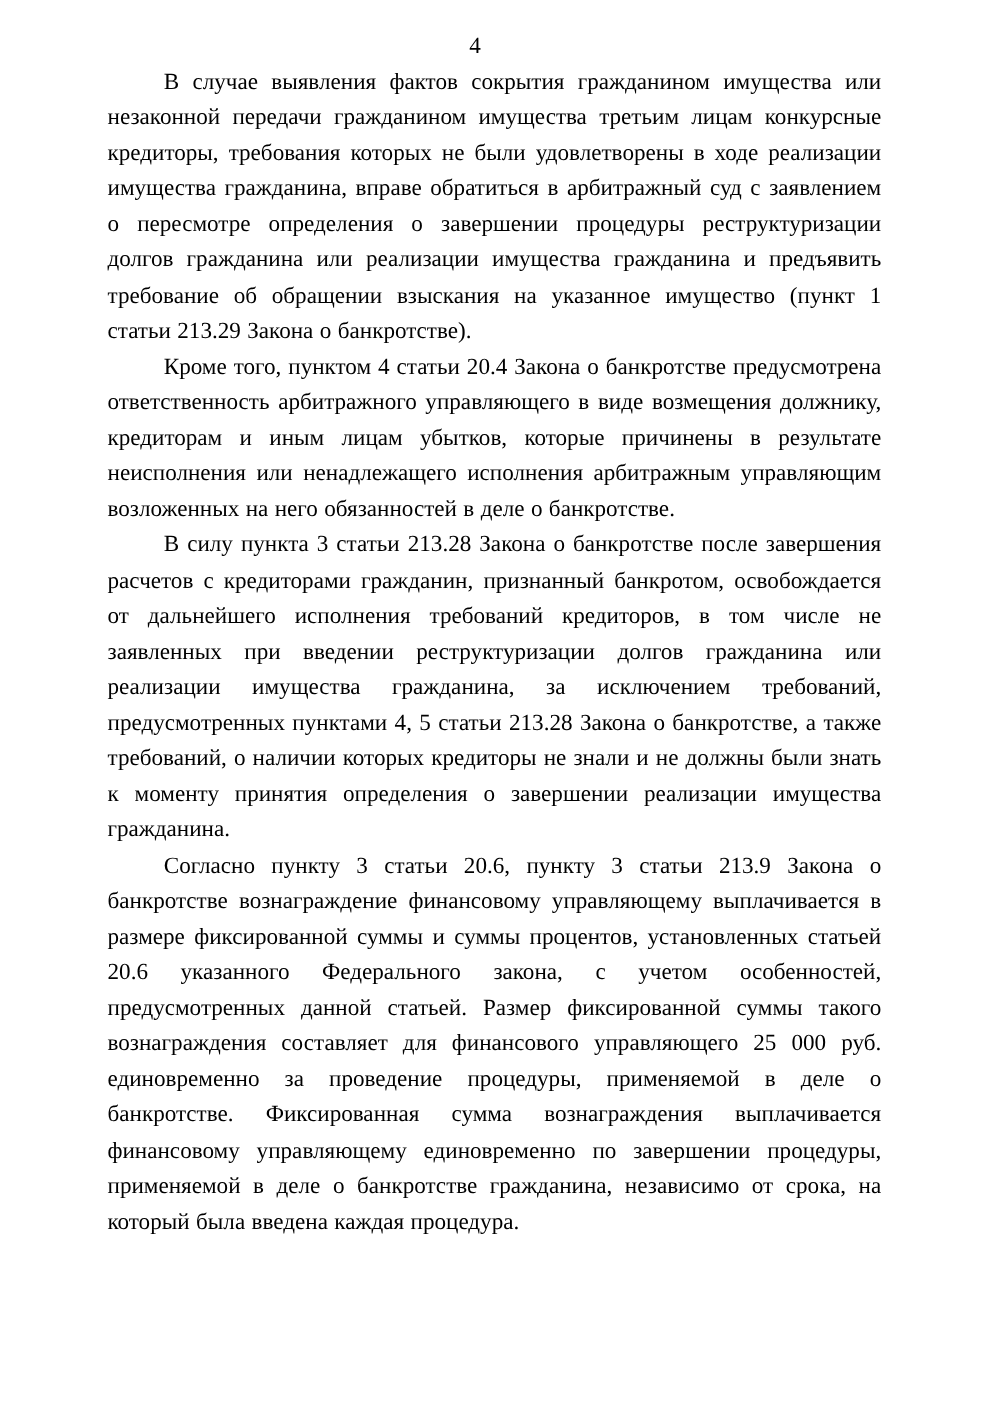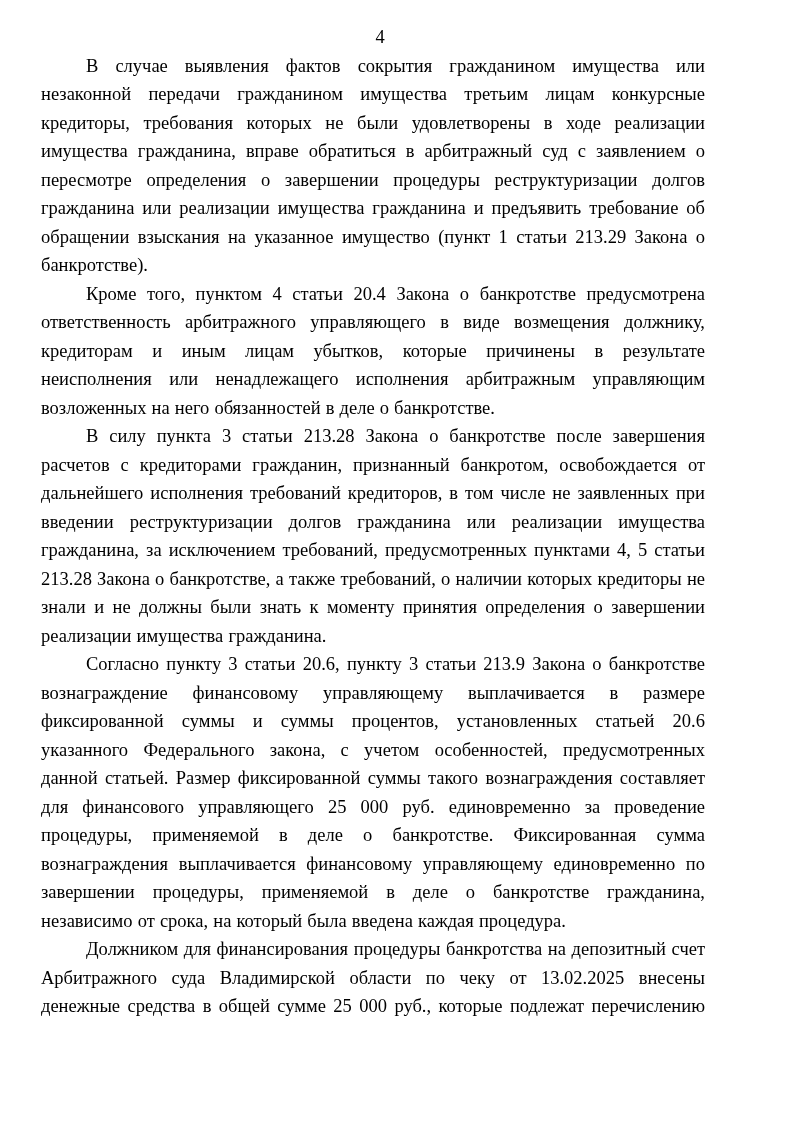--- a/index.html
+++ b/index.html
@@ -17,21 +17,21 @@
     color: #000000;
     -webkit-font-smoothing: antialiased;
   }
   .page-number {
     margin: 23px 95px 0 55px;
     text-align: center;
     font-size: 18.5px;
     line-height: 28.5px;
   }
   .content {
-    margin: 0 95px 0 41px;
+    margin: 0 95px 0 86px;
     font-family: Liberation Serif, serif;
   }
   .para {
     margin: 0;
     padding: 0;
     font-size: 18.5px;
     line-height: 28.5px;
     text-align: justify;
     text-indent: 45px;
     word-spacing: 0.5px;
@@ -43,15 +43,14 @@
 </head>
 <body>
 
 <div class="page">
   <div class="page-number">4</div>
   <div class="content">
     <p class="para">В случае выявления фактов сокрытия гражданином имущества или незаконной передачи гражданином имущества третьим лицам конкурсные кредиторы, требования которых не были удовлетворены в ходе реализации имущества гражданина, вправе обратиться в арбитражный суд с заявлением о пересмотре определения о завершении процедуры реструктуризации долгов гражданина или реализации имущества гражданина и предъявить требование об обращении взыскания на указанное имущество (пункт 1 статьи 213.29 Закона о банкротстве).</p>
     <p class="para">Кроме того, пунктом 4 статьи 20.4 Закона о банкротстве предусмотрена ответственность арбитражного управляющего в виде возмещения должнику, кредиторам и иным лицам убытков, которые причинены в результате неисполнения или ненадлежащего исполнения арбитражным управляющим возложенных на него обязанностей в деле о банкротстве.</p>
     <p class="para">В силу пункта 3 статьи 213.28 Закона о банкротстве после завершения расчетов с кредиторами гражданин, признанный банкротом, освобождается от дальнейшего исполнения требований кредиторов, в том числе не заявленных при введении реструктуризации долгов гражданина или реализации имущества гражданина, за исключением требований, предусмотренных пунктами 4, 5 статьи 213.28 Закона о банкротстве, а также требований, о наличии которых кредиторы не знали и не должны были знать к моменту принятия определения о завершении реализации имущества гражданина.</p>
     <p class="para">Согласно пункту 3 статьи 20.6, пункту 3 статьи 213.9 Закона о банкротстве вознаграждение финансовому управляющему выплачивается в размере фиксированной суммы и суммы процентов, установленных статьей 20.6 указанного Федерального закона, с учетом особенностей, предусмотренных данной статьей. Размер фиксированной суммы такого вознаграждения составляет для финансового управляющего 25&nbsp;000 руб. единовременно за проведение процедуры, применяемой в деле о банкротстве. Фиксированная сумма вознаграждения выплачивается финансовому управляющему единовременно по завершении процедуры, применяемой в деле о банкротстве гражданина, независимо от срока, на который была введена каждая процедура.</p>
-    <p class="para force-justify">Должником для финансирования процедуры банкротства на депозитный счет Арбитражного суда Владимирской области по чеку от 13.02.2025 внесены денежные средства в общей сумме 25&nbsp;000 руб., которые подлежат перечислению</p>
   </div>
 </div>
 
 </body></html>

